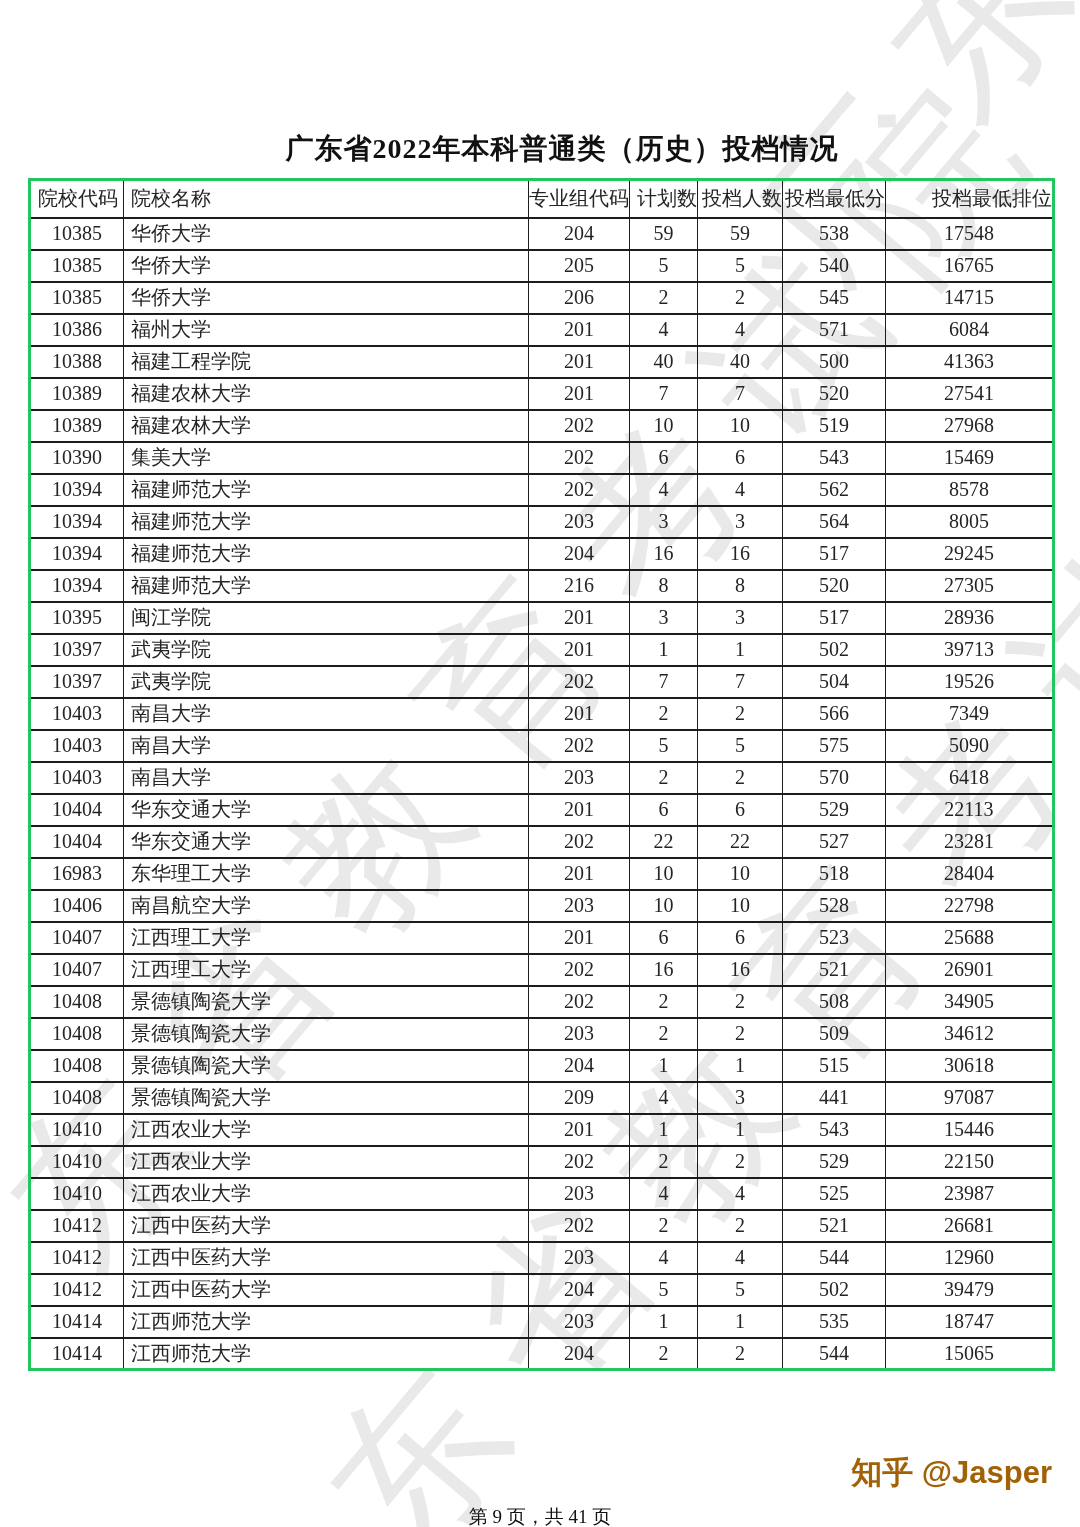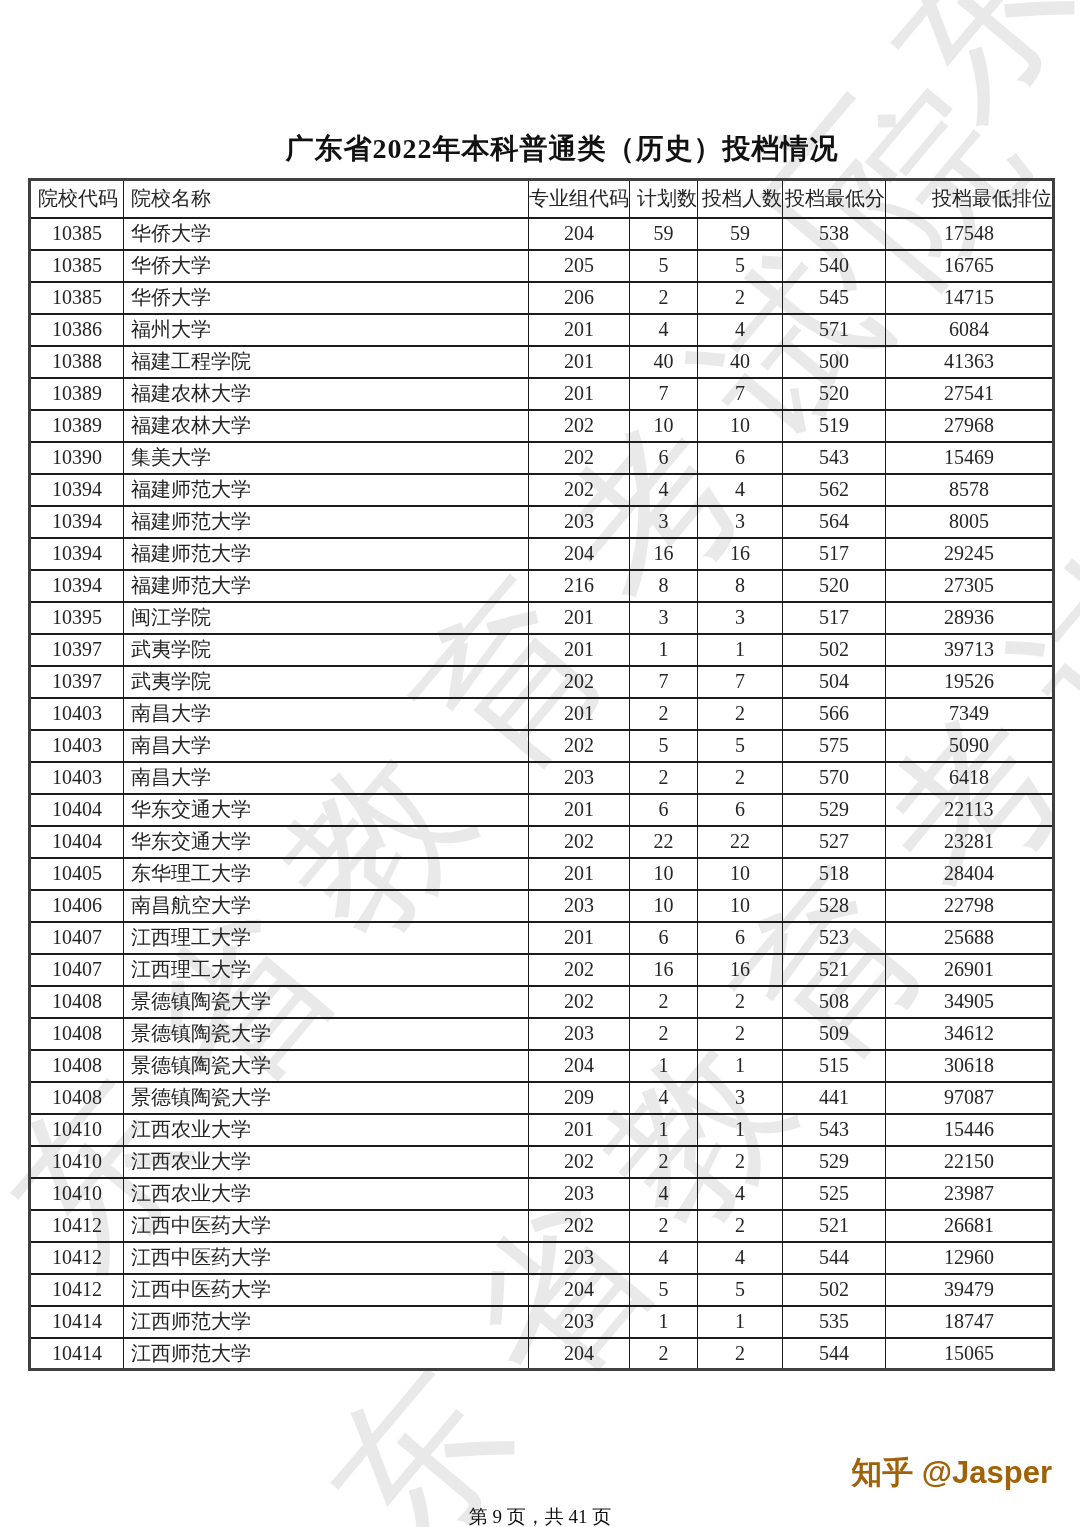--- a/index.html
+++ b/index.html
@@ -45,21 +45,21 @@
   table.admission {
     position: absolute;
     z-index: 1;
     top: 178px;
     left: 28px;
     width: 1024px;
     table-layout: fixed;
     border-collapse: collapse;
     font-size: 20px;
     color: #242424;
-    border: 3px solid #404040;
+    border: 3px solid #22c55e;
     background: transparent;
   }
   .admission th, .admission td {
     border: 2px solid #1c1c1c;
     border-left-width: 1px;
     border-right-width: 1px;
     overflow: hidden;
     white-space: nowrap;
     background: transparent;
     font-weight: 400;
@@ -303,21 +303,21 @@
         <tr>
           <td>10404</td>
           <td class="name-cell">华东交通大学</td>
           <td>202</td>
           <td>22</td>
           <td>22</td>
           <td>527</td>
           <td>23281</td>
         </tr>
         <tr>
-          <td>10405</td>
+          <td>16983</td>
           <td class="name-cell">东华理工大学</td>
           <td>201</td>
           <td>10</td>
           <td>10</td>
           <td>518</td>
           <td>28404</td>
         </tr>
         <tr>
           <td>10406</td>
           <td class="name-cell">南昌航空大学</td>

